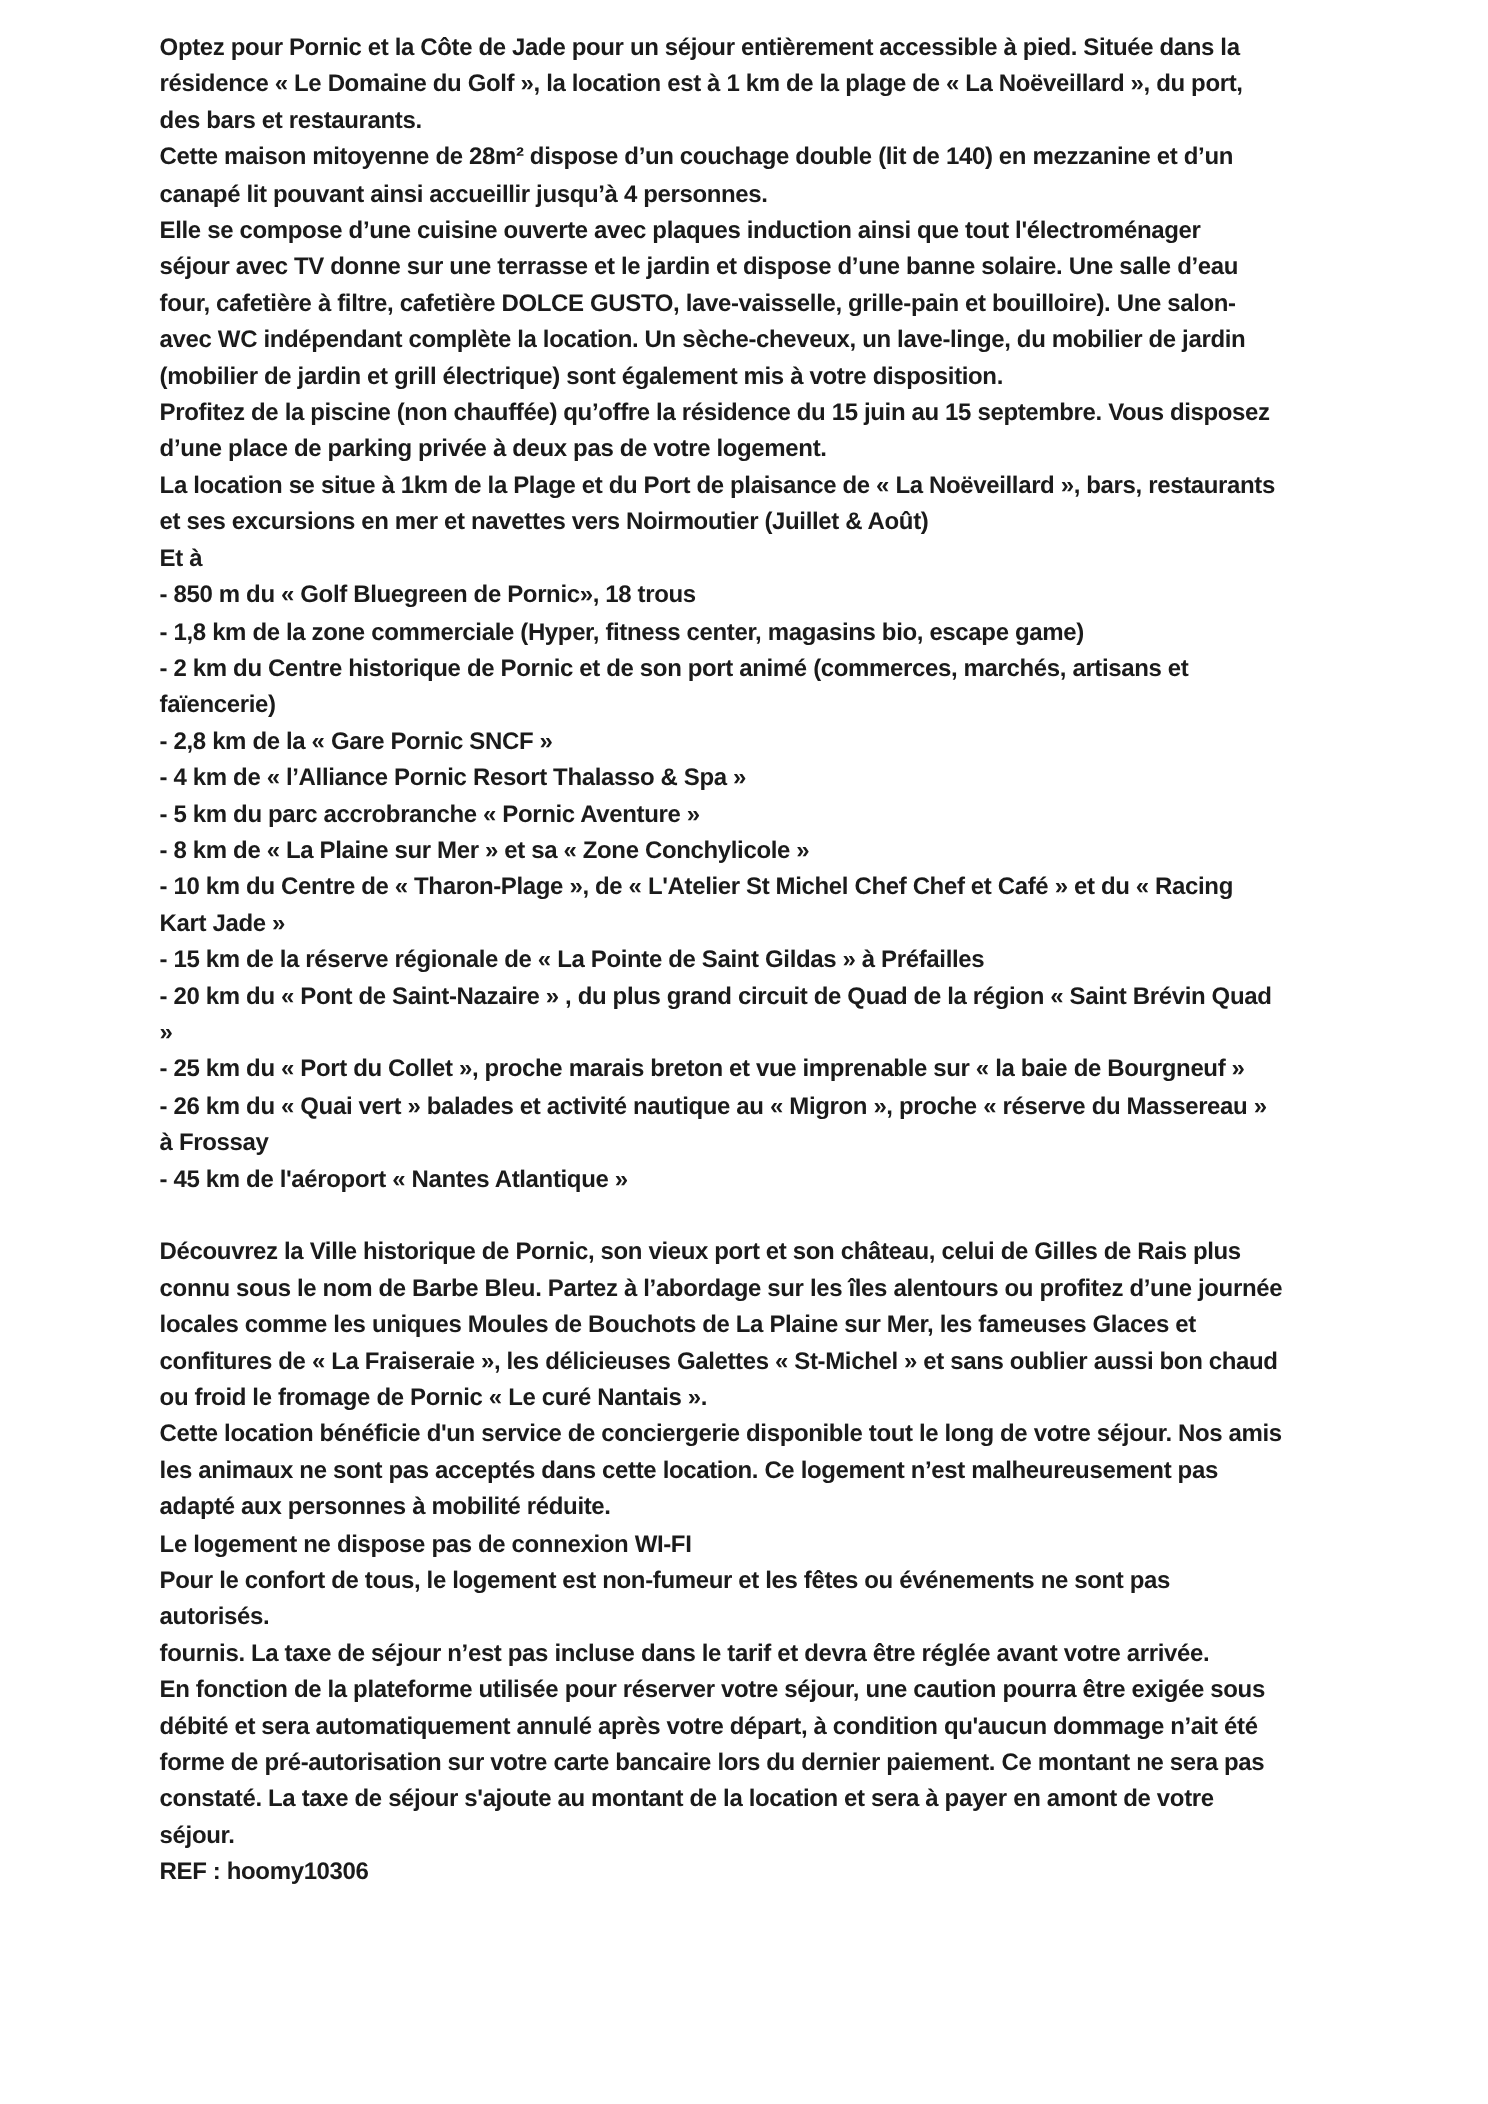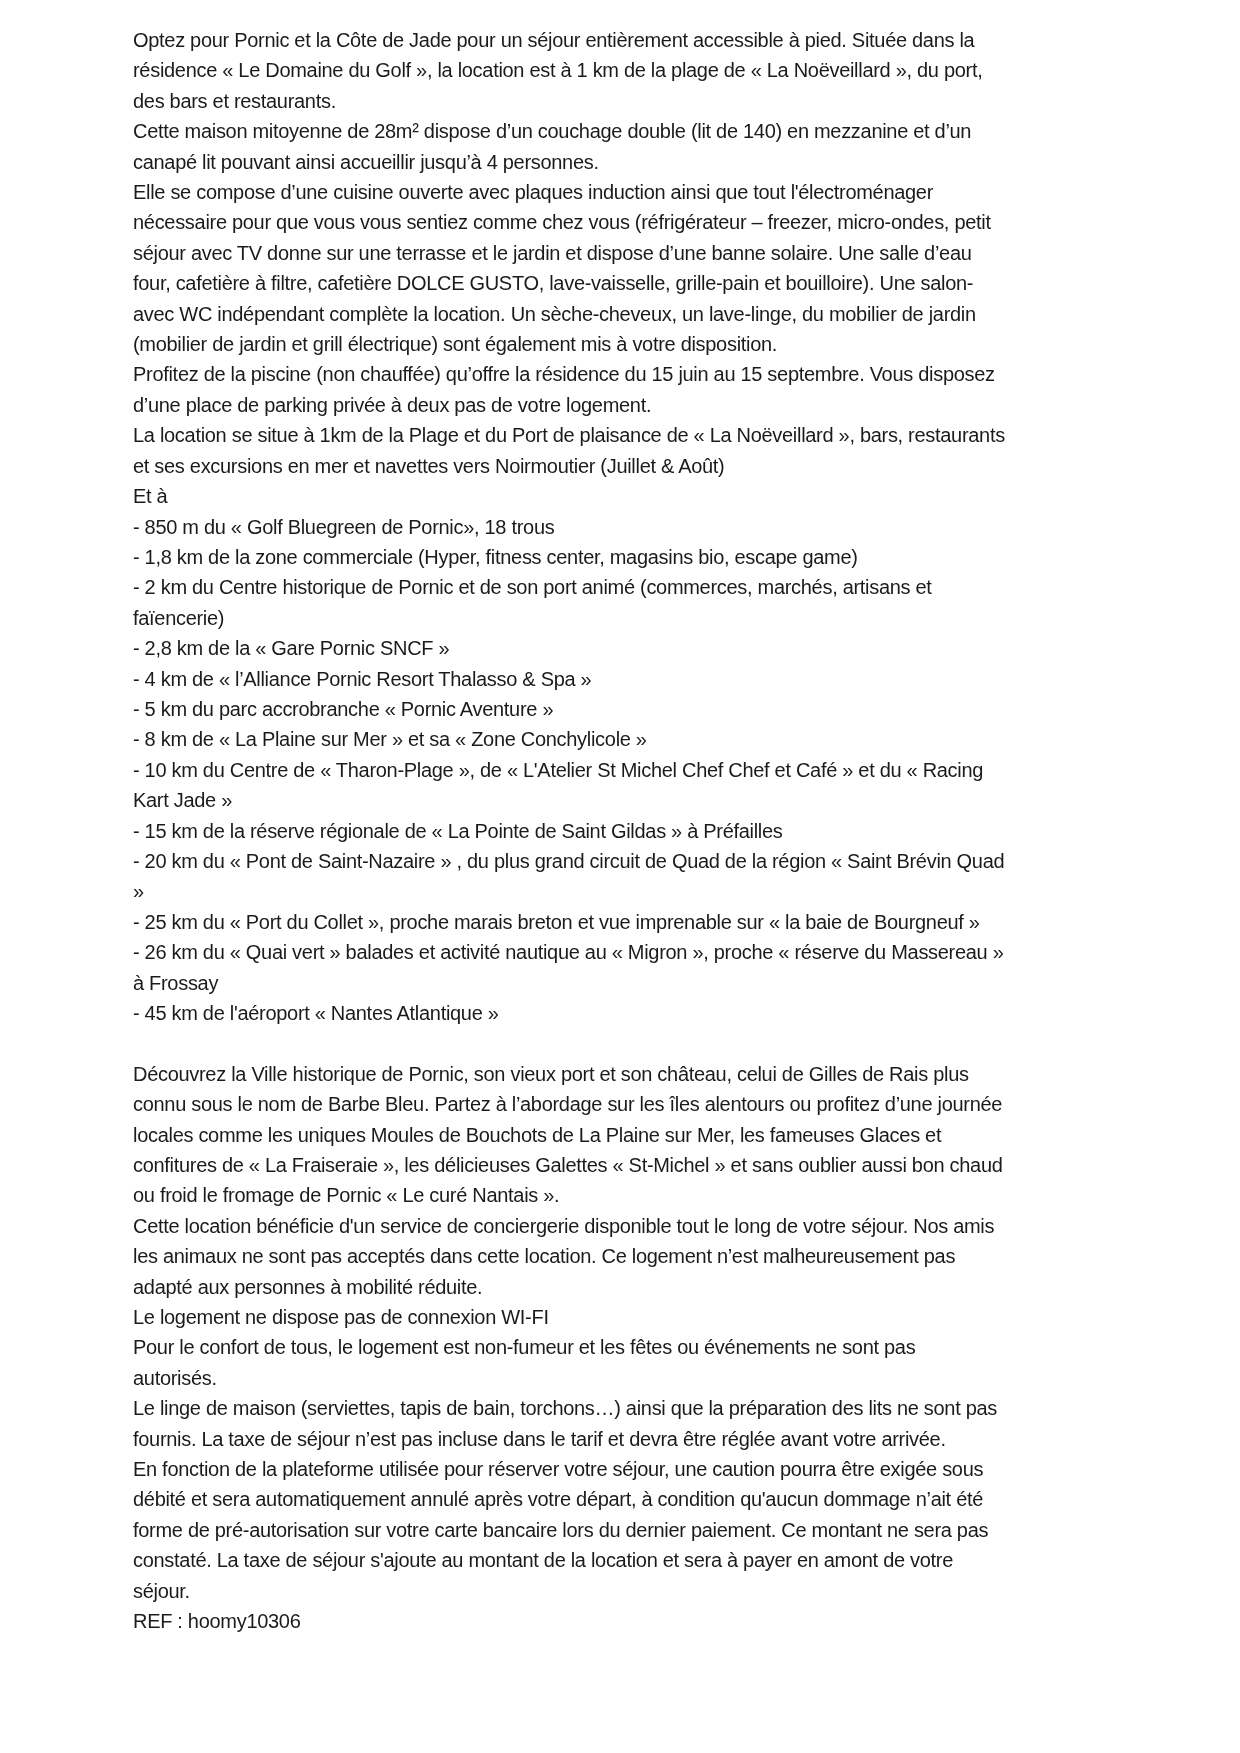--- a/index.html
+++ b/index.html
@@ -21,34 +21,34 @@
     top: 25px;
     width: 1005px;
     color: #1b1b1b;
     font-size: 20px;
     line-height: 30.4px;
     letter-spacing: -0.3px;
   }
   .line {
     min-height: 30.4px;
     white-space: pre;
+    font-weight: bold;
   }
 </style>
 </head>
 <body>
 
 <div class="page">
   <div class="content" style="color: rgb(27, 27, 27);">
       <div class="line">Optez pour Pornic et la Côte de Jade pour un séjour entièrement accessible à pied. Située dans la</div>
       <div class="line">résidence « Le Domaine du Golf », la location est à 1 km de la plage de « La Noëveillard », du port,</div>
       <div class="line">des bars et restaurants.</div>
       <div class="line">Cette maison mitoyenne de 28m² dispose d’un couchage double (lit de 140) en mezzanine et d’un</div>
       <div class="line">canapé lit pouvant ainsi accueillir jusqu’à 4 personnes.</div>
       <div class="line">Elle se compose d’une cuisine ouverte avec plaques induction ainsi que tout l'électroménager</div>
-      <div class="line">nécessaire pour que vous vous sentiez comme chez vous (réfrigérateur – freezer, micro-ondes, petit</div>
       <div class="line">séjour avec TV donne sur une terrasse et le jardin et dispose d’une banne solaire. Une salle d’eau</div>
       <div class="line">four, cafetière à filtre, cafetière DOLCE GUSTO, lave-vaisselle, grille-pain et bouilloire). Une salon-</div>
       <div class="line">avec WC indépendant complète la location. Un sèche-cheveux, un lave-linge, du mobilier de jardin</div>
       <div class="line">(mobilier de jardin et grill électrique) sont également mis à votre disposition.</div>
       <div class="line">Profitez de la piscine (non chauffée) qu’offre la résidence du 15 juin au 15 septembre. Vous disposez</div>
       <div class="line">d’une place de parking privée à deux pas de votre logement.</div>
       <div class="line">La location se situe à 1km de la Plage et du Port de plaisance de « La Noëveillard », bars, restaurants</div>
       <div class="line">et ses excursions en mer et navettes vers Noirmoutier (Juillet &amp; Août)</div>
       <div class="line">Et à</div>
       <div class="line">- 850 m du « Golf Bluegreen de Pornic», 18 trous</div>
@@ -73,21 +73,20 @@
       <div class="line">connu sous le nom de Barbe Bleu. Partez à l’abordage sur les îles alentours ou profitez d’une journée</div>
       <div class="line">locales comme les uniques Moules de Bouchots de La Plaine sur Mer, les fameuses Glaces et</div>
       <div class="line">confitures de « La Fraiseraie », les délicieuses Galettes « St-Michel » et sans oublier aussi bon chaud</div>
       <div class="line">ou froid le fromage de Pornic « Le curé Nantais ».</div>
       <div class="line">Cette location bénéficie d'un service de conciergerie disponible tout le long de votre séjour. Nos amis</div>
       <div class="line">les animaux ne sont pas acceptés dans cette location. Ce logement n’est malheureusement pas</div>
       <div class="line">adapté aux personnes à mobilité réduite.</div>
       <div class="line">Le logement ne dispose pas de connexion WI-FI</div>
       <div class="line">Pour le confort de tous, le logement est non-fumeur et les fêtes ou événements ne sont pas</div>
       <div class="line">autorisés.</div>
-      <div class="line">Le linge de maison (serviettes, tapis de bain, torchons…) ainsi que la préparation des lits ne sont pas</div>
       <div class="line">fournis. La taxe de séjour n’est pas incluse dans le tarif et devra être réglée avant votre arrivée.</div>
       <div class="line">En fonction de la plateforme utilisée pour réserver votre séjour, une caution pourra être exigée sous</div>
       <div class="line">débité et sera automatiquement annulé après votre départ, à condition qu'aucun dommage n’ait été</div>
       <div class="line">forme de pré-autorisation sur votre carte bancaire lors du dernier paiement. Ce montant ne sera pas</div>
       <div class="line">constaté. La taxe de séjour s'ajoute au montant de la location et sera à payer en amont de votre</div>
       <div class="line">séjour.</div>
       <div class="line">REF : hoomy10306</div>
     </div>
 </div>
 

